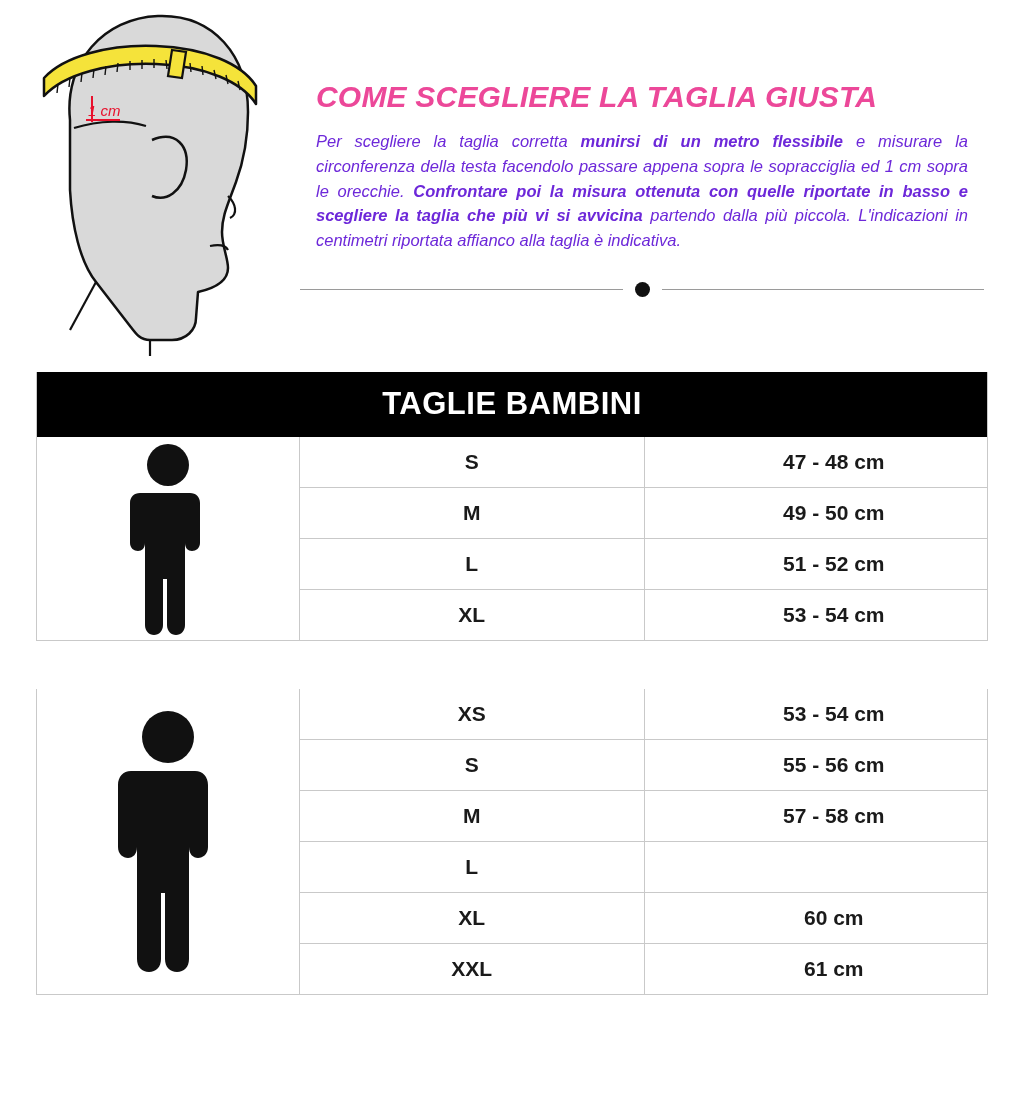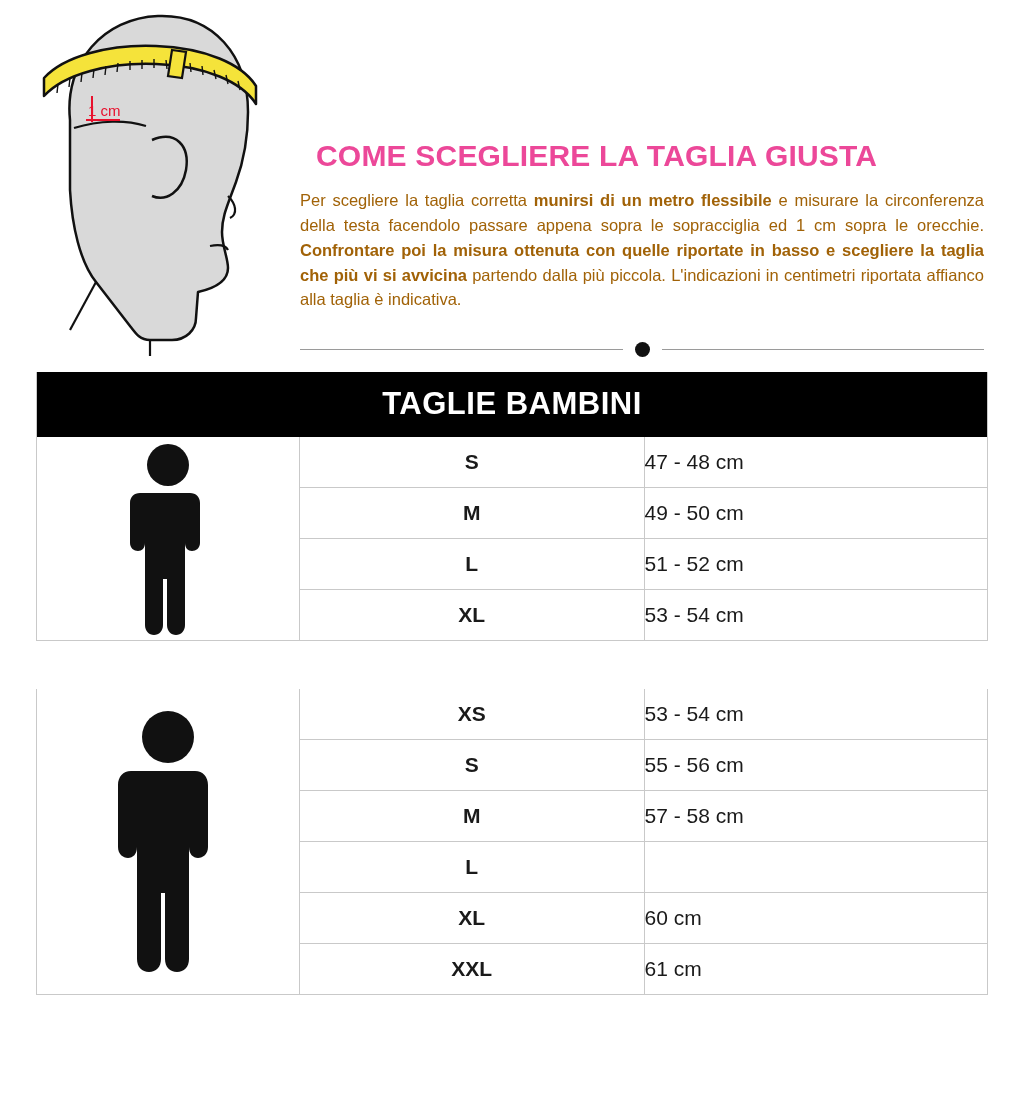--- a/index.html
+++ b/index.html
@@ -13,22 +13,23 @@
     font-family: "Liberation Sans", sans-serif;
     color: #1a1a1a;
     position: relative;
     overflow: hidden;
   }
 
   
   .top-section {
     display: flex;
     flex-direction: row;
-    align-items: flex-end;
+    align-items: flex-start;
     padding: 0;
+    font-style: italic;
   }
   .head-figure {
     width: 300px;
     height: 360px;
     flex: 0 0 300px;
     position: relative;
   }
   .intro-block {
     flex: 1 1 auto;
     padding: 80px 40px 0 0;
@@ -38,22 +39,22 @@
     font-size: 30px;
     font-weight: bold;
     letter-spacing: 0.2px;
     margin: 0 0 16px 16px;
     line-height: 1.1;
   }
   .intro-text {
     font-size: 16.5px;
     line-height: 1.5;
     text-align: justify;
-    color: #a16207;
-    margin: 0;
+    color: #6d28d9;
+    margin: 16px;
   }
   .intro-text b {
     font-weight: bold;
   }
 
   .divider-row {
     margin: 26px 0 0 0;
     display: flex;
     align-items: center;
     height: 22px;
@@ -119,24 +120,26 @@
     flex: 0 0 50%;
     text-align: center;
     font-size: 21px;
     font-weight: bold;
     border-right: 1px solid #c9c9c9;
     line-height: 50px;
     height: 50px;
   }
   .size-value {
     flex: 1 1 auto;
+    text-align: center;
     font-size: 21px;
-    font-weight: normal;
+    font-weight: bold;
     line-height: 50px;
     height: 50px;
+    padding-left: 36px;
   }
 </style>
 </head>
 <body>
 
 <div class="top-section">
 
   <div class="head-figure">
     <svg width="300" height="360" viewBox="0 0 300 360" xmlns="http://www.w3.org/2000/svg">
 

